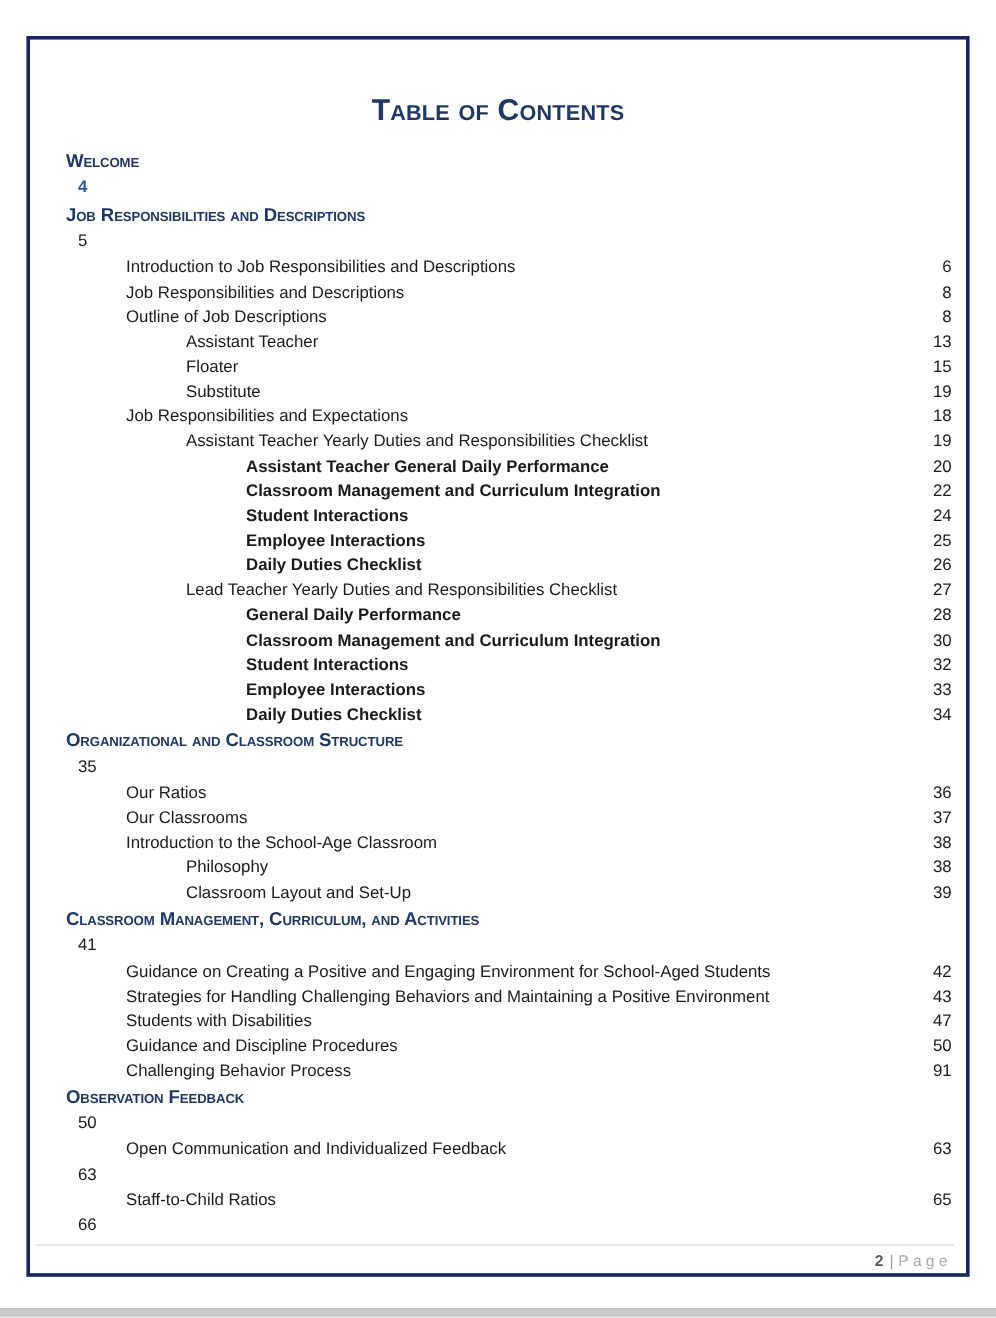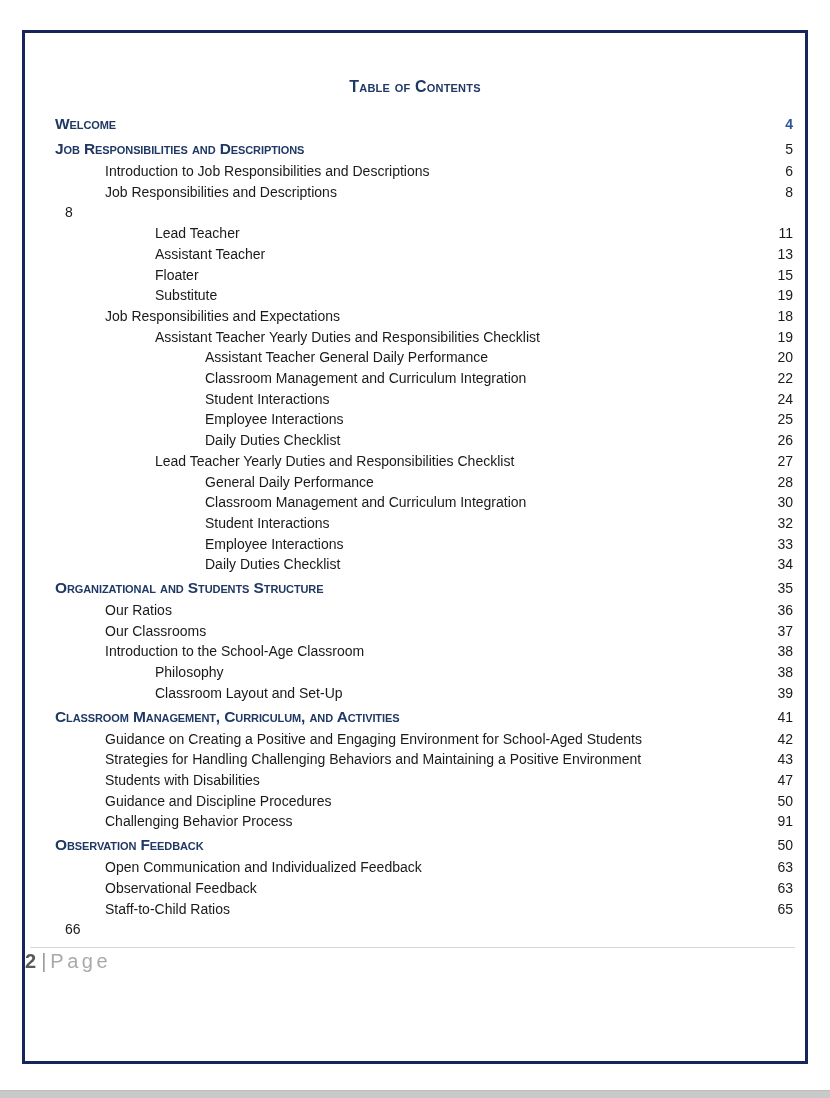--- a/index.html
+++ b/index.html
@@ -21,21 +21,21 @@
     top: 30px;
     width: 780px;
     height: 1028px;
     border: 3px solid #16265c;
     background: #ffffff;
     box-sizing: content-box;
   }
   .title {
     margin: 45px 0 0 0;
     text-align: center;
-    font-size: 16px;
+    font-size: 25px;
     font-weight: bold;
     font-variant: small-caps;
     letter-spacing: 0.2px;
     color: #1F3864;
   }
   .toc {
     margin-top: 15px;
     padding: 0 12px 0 30px;
   }
   .row {
@@ -43,50 +43,51 @@
     justify-content: space-between;
     align-items: baseline;
     line-height: 20.7px;
     font-size: 14px;
     color: #1a1a1a;
   }
   .row.head {
     line-height: 21px;
     padding-top: 2px;
     padding-bottom: 1px;
+    flex-direction: column;
   }
   .row.head .lbl {
     font-size: 15.5px;
     font-weight: bold;
     font-variant: small-caps;
     letter-spacing: -0.1px;
     color: #1F3864;
   }
   .row .lbl { white-space: nowrap; }
   .row.lvl1 .lbl { padding-left: 50px; }
   .row.lvl2 .lbl { padding-left: 100px; }
-  .row.lvl3 .lbl { padding-left: 150px; }
+  .row.lvl3 .lbl { padding-left: 150px; font-weight: bold; }
   .row .num {
     font-size: 14px;
     color: #1a1a1a;
     padding-left: 10px;
   }
   .row .num.blue {
     color: #2F5496;
     font-weight: 600;
   }
   .footer-rule {
     margin: 7px 10px 0 5px;
     border-top: 1.5px solid #d6d6d6;
   }
   .footer {
     margin-top: 3px;
     padding-right: 12px;
-    text-align: left;
-    font-size: 20px;
+    text-align: right;
+    font-size: 13px;
     line-height: 20px;
   }
   .footer .f-num {
     color: #595959;
     font-weight: 600;
     margin-right: 5px;
   }
   .footer .f-sep {
     color: #9b9b9b;
     margin-right: 4px;
@@ -122,25 +123,22 @@
         </div>
         <div class="row lvl1">
           <span class="lbl">Introduction to Job Responsibilities and Descriptions</span>
           <span class="num">6</span>
         </div>
         <div class="row lvl1">
           <span class="lbl">Job Responsibilities and Descriptions</span>
           <span class="num">8</span>
         </div>
         <div class="row lvl1">
+          <span class="lbl">Outline of Job Descriptions</span>
           <span class="num">8</span>
-        </div>
-        <div class="row lvl2">
-          <span class="lbl">Lead Teacher</span>
-          <span class="num">11</span>
         </div>
         <div class="row lvl2">
           <span class="lbl">Assistant Teacher</span>
           <span class="num">13</span>
         </div>
         <div class="row lvl2">
           <span class="lbl">Floater</span>
           <span class="num">15</span>
         </div>
         <div class="row lvl2">
@@ -193,21 +191,21 @@
         </div>
         <div class="row lvl3">
           <span class="lbl">Employee Interactions</span>
           <span class="num">33</span>
         </div>
         <div class="row lvl3">
           <span class="lbl">Daily Duties Checklist</span>
           <span class="num">34</span>
         </div>
         <div class="row lvl0 head">
-          <span class="lbl">Organizational and Students Structure</span>
+          <span class="lbl">Organizational and Classroom Structure</span>
           <span class="num">35</span>
         </div>
         <div class="row lvl1">
           <span class="lbl">Our Ratios</span>
           <span class="num">36</span>
         </div>
         <div class="row lvl1">
           <span class="lbl">Our Classrooms</span>
           <span class="num">37</span>
         </div>
@@ -249,21 +247,20 @@
         </div>
         <div class="row lvl0 head">
           <span class="lbl">Observation Feedback</span>
           <span class="num">50</span>
         </div>
         <div class="row lvl1">
           <span class="lbl">Open Communication and Individualized Feedback</span>
           <span class="num">63</span>
         </div>
         <div class="row lvl1">
-          <span class="lbl">Observational Feedback</span>
           <span class="num">63</span>
         </div>
         <div class="row lvl1">
           <span class="lbl">Staff-to-Child Ratios</span>
           <span class="num">65</span>
         </div>
         <div class="row lvl1">
           <span class="num">66</span>
         </div>
       </div>

